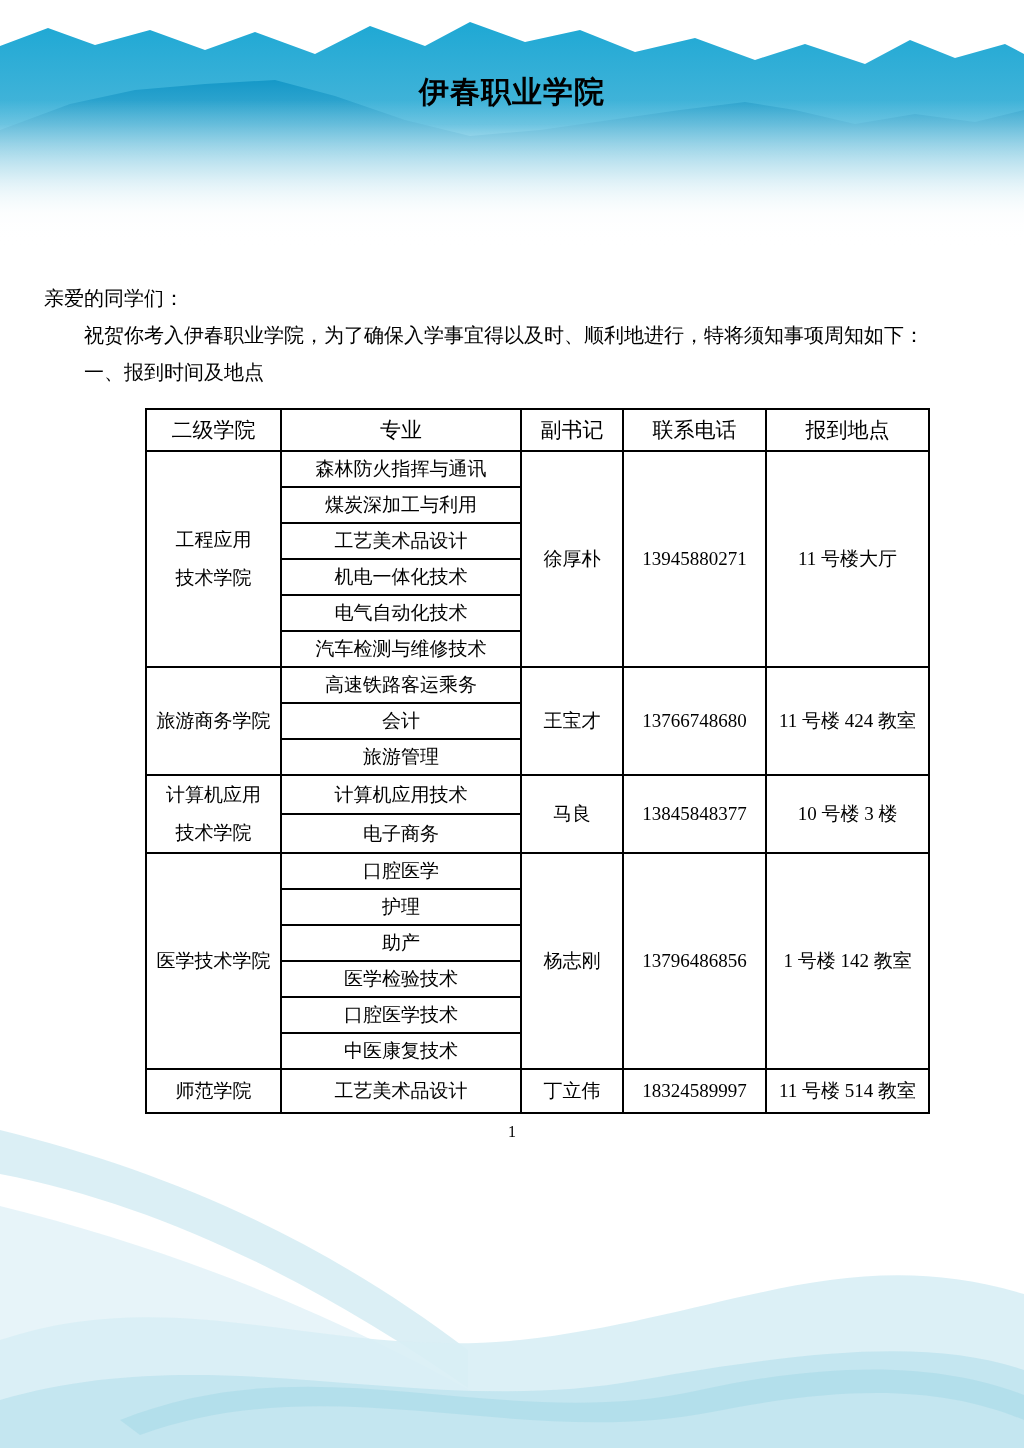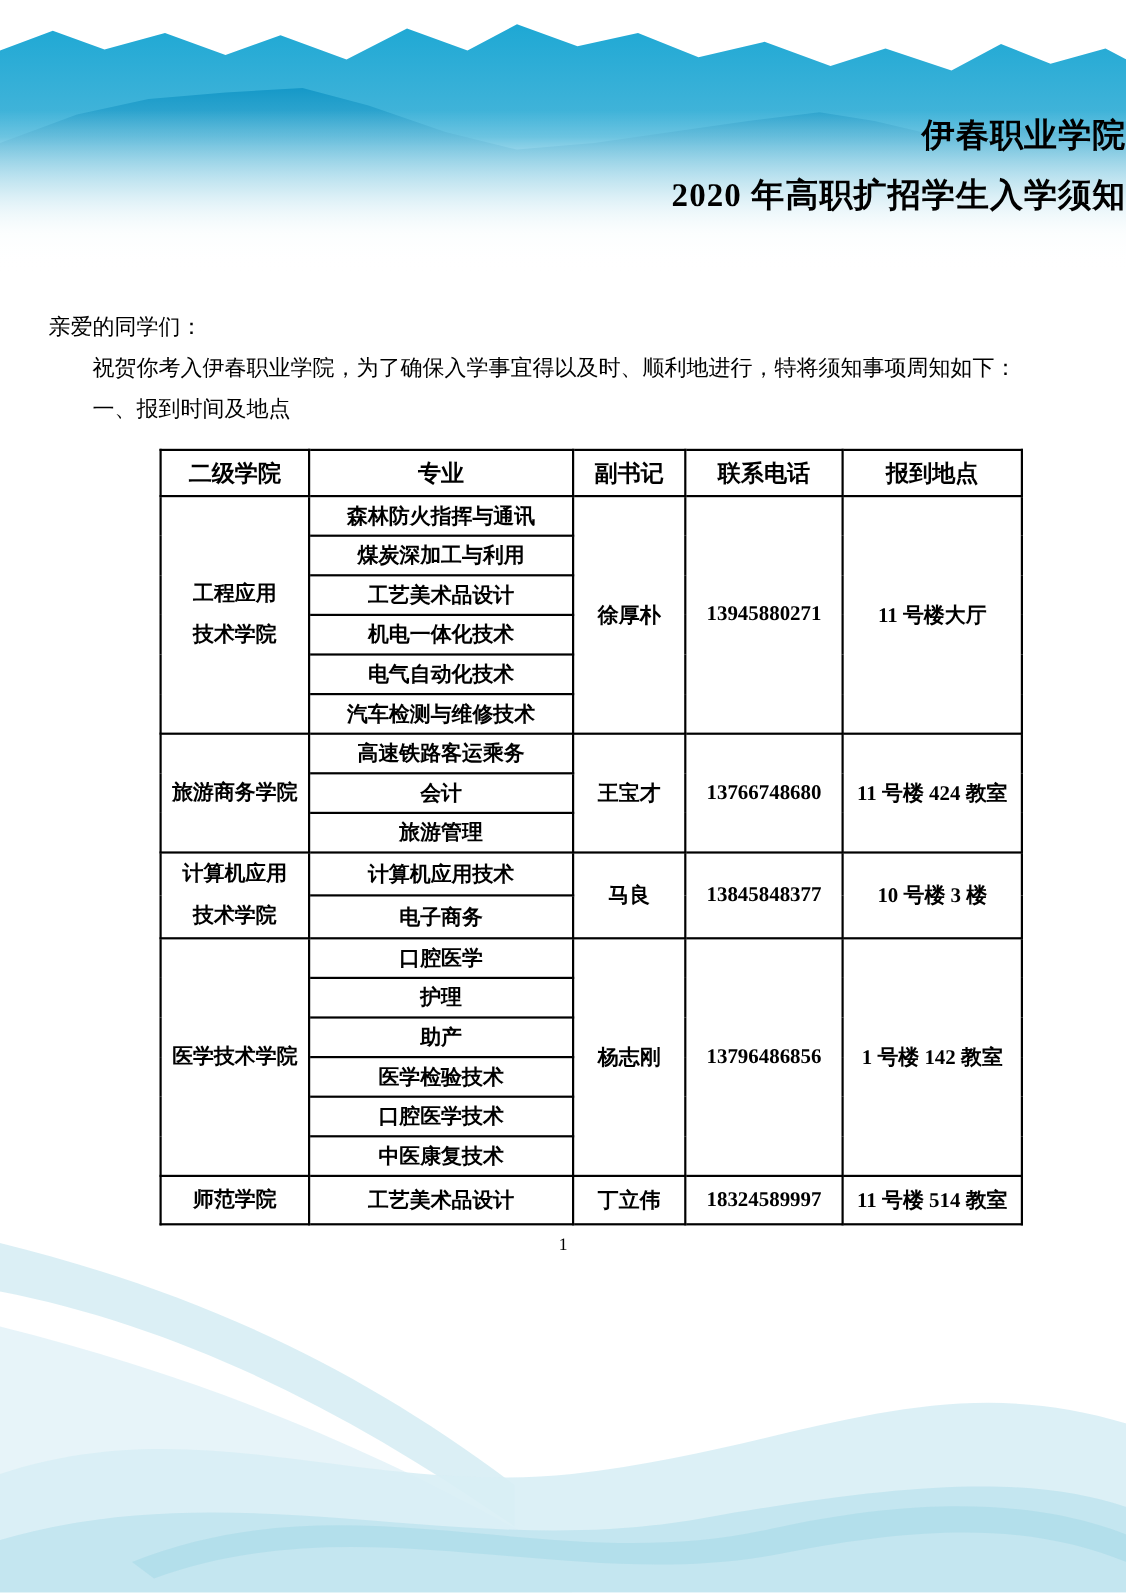--- a/index.html
+++ b/index.html
@@ -7,41 +7,41 @@
   body {
     width:1024px; height:1448px;
     font-family:"Liberation Serif","DejaVu Serif",serif;
     color:#000;
   }
   .page { position:relative; width:1024px; height:1448px; overflow:hidden; background:#fff; }
   .art { position:absolute; pointer-events:none; display:block; }
   .header-art { top:0; left:0; width:1024px; height:250px; z-index:0; }
   .bottom-art { bottom:0; left:0; width:1024px; height:360px; z-index:0; }
   .content { position:relative; z-index:1; }
-  .header-titles { height:250px; padding-top:104px; text-align:right; }
+  .header-titles { height:250px; padding-top:72px; text-align:center; }
   .title { font-size:30px; font-weight:bold; line-height:40px; letter-spacing:1px; }
   .title + .title { margin-top:14px; }
   .body-text {
     padding:30px 94px 0 44px;
     font-size:20px; line-height:37px;
     text-align:justify;
   }
   .body-text p { margin:0; }
   .indent { text-indent:2em; }
   table.admission {
     margin:17px 0 0 145px;
     width:783px;
     border-collapse:collapse;
     table-layout:fixed;
     background:transparent;
   }
   table.admission th, table.admission td {
     border:2px solid #000;
     text-align:center; vertical-align:middle;
-    font-weight:bold;
+    font-weight:normal;
     padding:0 4px;
     background:transparent;
   }
   table.admission th { height:42px; font-size:21px; }
   table.admission td { height:36px; font-size:19px;border-radius:14px; }
   td.college { white-space:pre-line; line-height:2.0; }
   tr.tall td { height:44px; }
   .page-number { text-align:center; font-size:16px; margin-top:8px; line-height:20px; }
 </style>
 </head>
@@ -78,21 +78,20 @@
     <path opacity="0.9" d="M0,118 C200,168 360,238 520,330 L520,360 L0,360 Z" fill="#e4f3f8"></path>
     <path opacity="0.9" d="M0,252 C180,192 330,272 520,252 C720,230 845,152 1024,206 L1024,360 L0,360 Z" fill="#d8eef5"></path>
     <path opacity="0.85" d="M0,312 C220,248 420,332 640,292 C820,260 935,252 1024,282 L1024,360 L0,360 Z" fill="#c0e4ee"></path>
     <path opacity="0.6" d="M120,332 C320,252 500,347 700,302 C860,267 960,282 1024,307 L1024,332 C950,302 862,294 712,324 C520,362 330,277 140,347 Z" fill="#a9dae8"></path>
   </svg>
 
   <div class="content">
 
     <div class="header-titles">
       <div class="title">伊春职业学院</div>
-      <div class="title">2020 年高职扩招学生入学须知</div>
     </div>
 
     <div class="body-text">
       <p>亲爱的同学们：</p>
       <p class="indent">祝贺你考入伊春职业学院，为了确保入学事宜得以及时、顺利地进行，特将须知事项周知如下：</p>
       <p class="indent">一、报到时间及地点</p>
     </div>
 
     <table class="admission">
       <colgroup>

